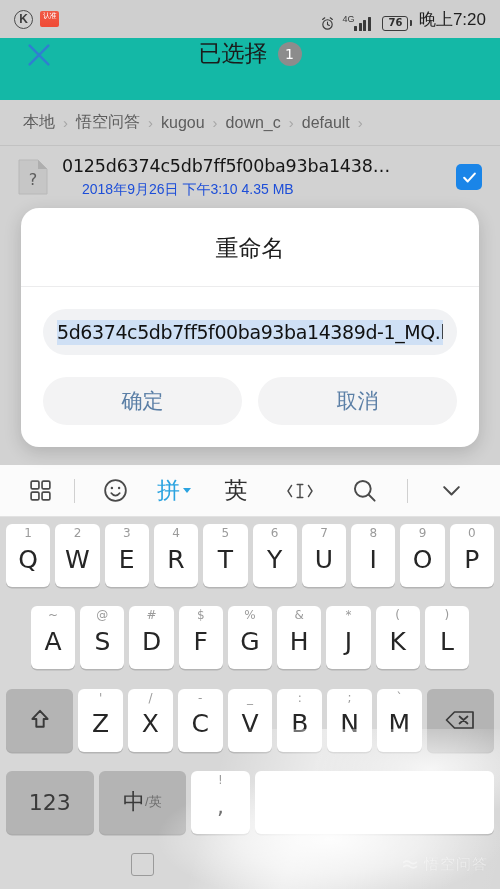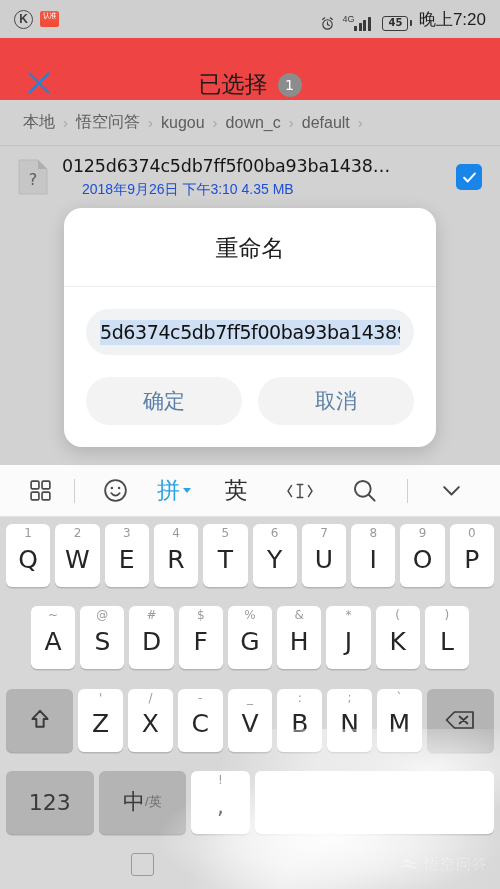--- a/index.html
+++ b/index.html
@@ -115,23 +115,23 @@
   }
   .sb-time {
     font-size: 17px;
     color: #1f1f1f;
     letter-spacing: 0px;
   }
 
   
   .appbar {
     height: 62px;
-    background: #ef4444;
-    display: flex;
-    align-items: flex-end;
+    background: #14b8a6;
+    display: flex;
+    align-items: flex-start;
     position: relative;
     padding: 0 22px;
     box-sizing: border-box;
   }
   .close-btn {
     width: 34px; height: 34px;
     display: flex; align-items: center; justify-content: center;
   }
   .appbar-center {
     position: absolute;
@@ -232,21 +232,21 @@
   
   .dialog-layer {
     position: absolute;
     left: 0; right: 0;
     top: 208px;
     display: flex;
     justify-content: center;
     z-index: 20;
   }
   .dialog {
-    width: 372px;
+    width: 458px;
     background: #ffffff;
     border-radius: 18px;
     box-shadow: 0 5px 18px rgba(0,0,0,0.16);
     overflow: hidden;
     padding-bottom: 16px;
   }
   .dialog-title {
     text-align: center;
     font-size: 23px;
     color: #1d1d1d;
@@ -466,21 +466,21 @@
       </svg>
       <div class="signal">
         <span class="net">4G</span>
         <i></i>
           <i></i>
           <i></i>
           <i></i>
           <i></i>
       </div>
       <div class="battery">
-        <div class="body">45</div>
+        <div class="body">76</div>
         <div class="tip"></div>
       </div>
       <div class="sb-time">晚上7:20</div>
     </div>
   </div>
 
   <div class="appbar">
     <div class="close-btn">
       <svg width="30" height="30" viewBox="0 0 24 24">
         <path d="M4.5 4.5L19.5 19.5M19.5 4.5L4.5 19.5" stroke="#2f7fd0" stroke-width="2" stroke-linecap="round" fill="none"></path>

